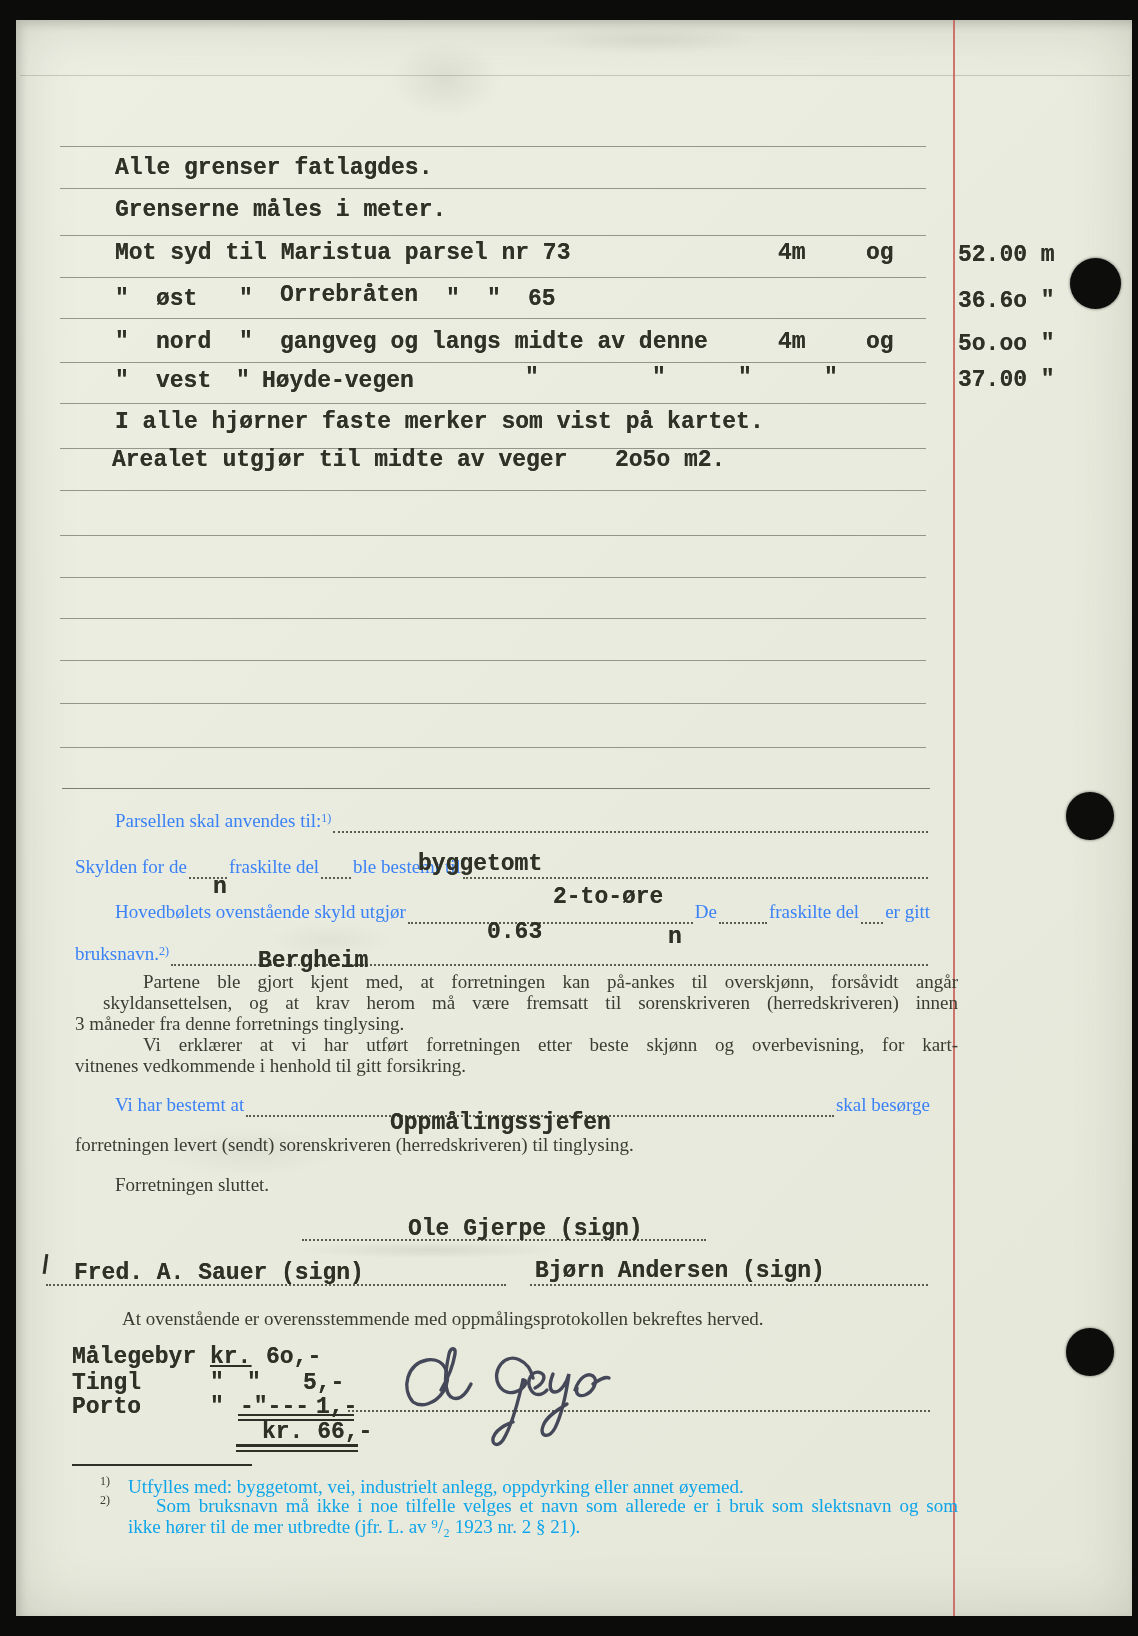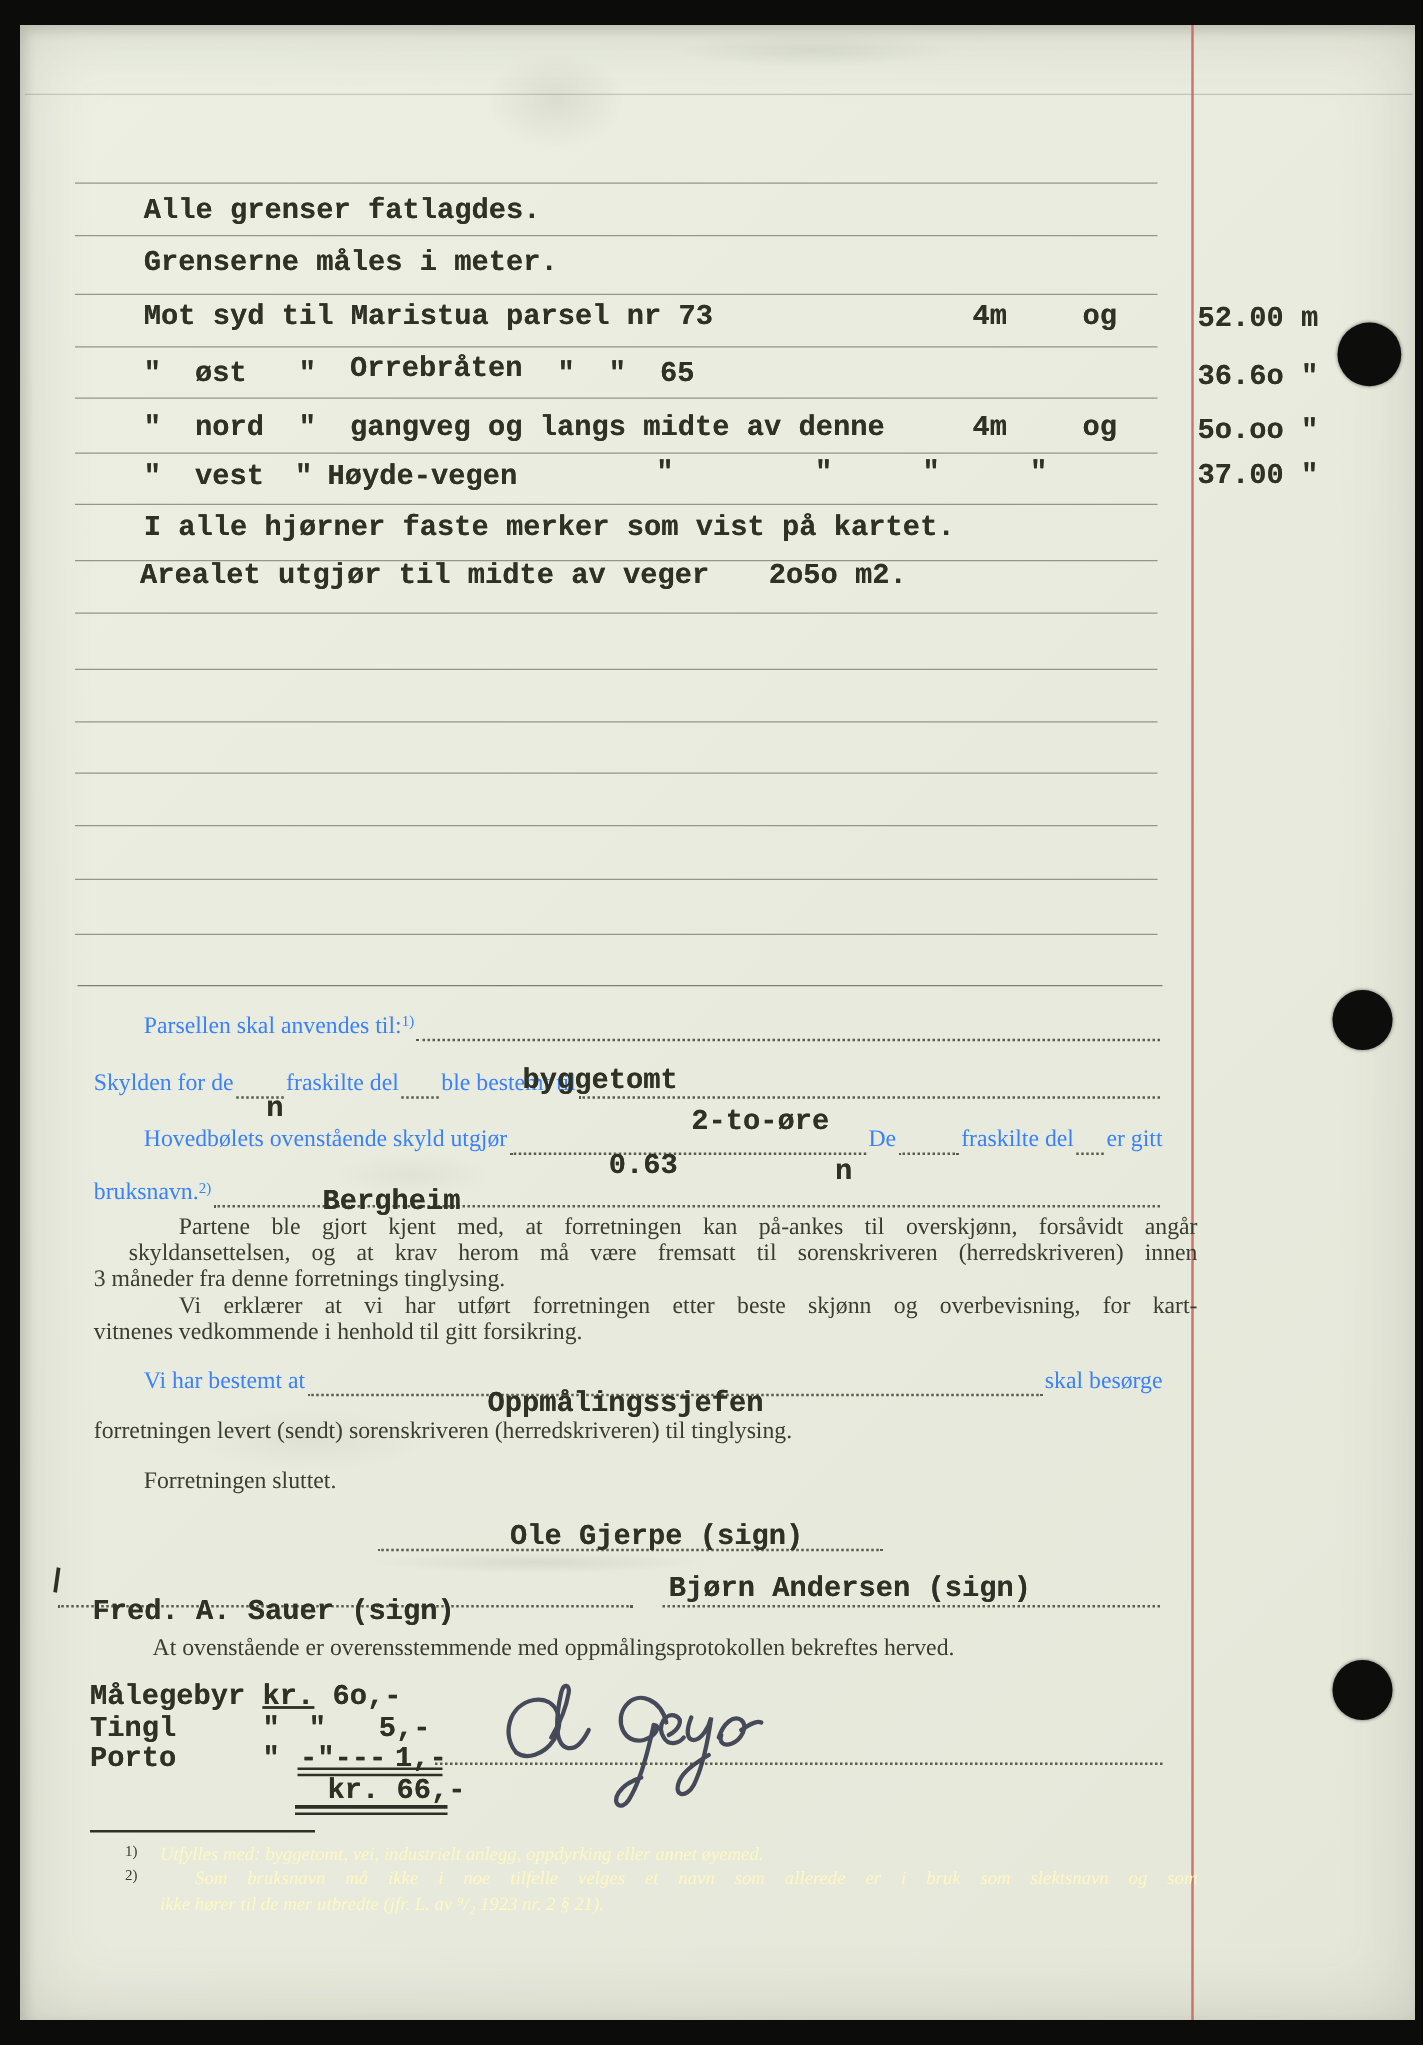--- a/index.html
+++ b/index.html
@@ -24,21 +24,21 @@
          color:#3b82f6;z-index:5;white-space:pre;}
   .pline .dots{border-bottom:2px dotted #5a5d4d;align-self:stretch;margin:0 2px -1px 2px;}
   .dfill{flex:1 1 auto;}
   .d48{flex:0 0 48px;} .d38{flex:0 0 38px;} .d30{flex:0 0 30px;} .d22{flex:0 0 22px;}
   .sup{font-size:12px;vertical-align:super;line-height:0;transform:translateY(-5px);display:inline-block;}
   .ptext{position:absolute;font-size:19px;color:#3b3c33;z-index:5;}
   .pjust{text-align:justify;text-align-last:justify;margin-left:28px;}
   .dotline{position:absolute;height:2px;border-bottom:2px dotted #5a5d4d;z-index:5;}
   .mark{position:absolute;background:#2e3028;z-index:6;}
   .hole{position:absolute;border-radius:50%;background:#0d0d0b;z-index:9;box-shadow:0 0 3px rgba(0,0,0,.6);}
-  .fn{position:absolute;font-size:15px;color:#fef9c3;z-index:5;font-style:italic;}
+  .fn{position:absolute;font-size:19px;color:#0ea5e9;z-index:5;}
   .fnmark{position:absolute;font-size:12px;color:#3b3c33;z-index:5;}
   .sig{position:absolute;left:383px;top:1340px;z-index:7;}
 </style>
 </head>
 <body>
 
 <div id="stage">
   <div class="page"></div>
   <div class="smudges"></div>
   <div class="redline" style="left:953px"></div>
@@ -143,21 +143,21 @@
     <div class="typed" style="left: 112px; top: 449px;">Arealet utgjør til midte av veger</div>
     <div class="typed" style="left: 615px; top: 449px;">2o5o m2.</div>
     <div class="typed" style="left: 418px; top: 828px; margin-top: 25px;">byggetomt</div>
     <div class="typed" style="left: 213px; top: 876px;">n</div>
     <div class="typed" style="left: 553px; top: 886px;">2-to-øre</div>
     <div class="typed" style="left: 487px; top: 921px;">0.63</div>
     <div class="typed" style="left: 668px; top: 926px;">n</div>
     <div class="typed" style="left: 258px; top: 950px;">Bergheim</div>
     <div class="typed" style="left: 390px; top: 1112px;">Oppmålingssjefen</div>
     <div class="typed" style="left: 408px; top: 1218px;">Ole Gjerpe (sign)</div>
-    <div class="typed" style="left: 74px; top: 1262px; margin-top: 16px;">Fred. A. Sauer (sign)</div>
+    <div class="typed" style="left: 74px; top: 1262px;">Fred. A. Sauer (sign)</div>
     <div class="typed" style="left: 535px; top: 1260px;">Bjørn Andersen (sign)</div>
     <div class="typed" style="left: 72px; top: 1346px;">Målegebyr</div>
     <div class="typed" style="left: 210px; top: 1346px; text-decoration: underline;">kr.</div>
     <div class="typed" style="left: 266px; top: 1346px;">6o,-</div>
     <div class="typed" style="left: 72px; top: 1372px;">Tingl</div>
     <div class="typed" style="left: 210px; top: 1372px;">"</div>
     <div class="typed" style="left: 247px; top: 1372px;">"</div>
     <div class="typed" style="left: 303px; top: 1372px;">5,-</div>
     <div class="typed" style="left: 72px; top: 1396px;">Porto</div>
     <div class="typed" style="left: 210px; top: 1396px;">"</div>

